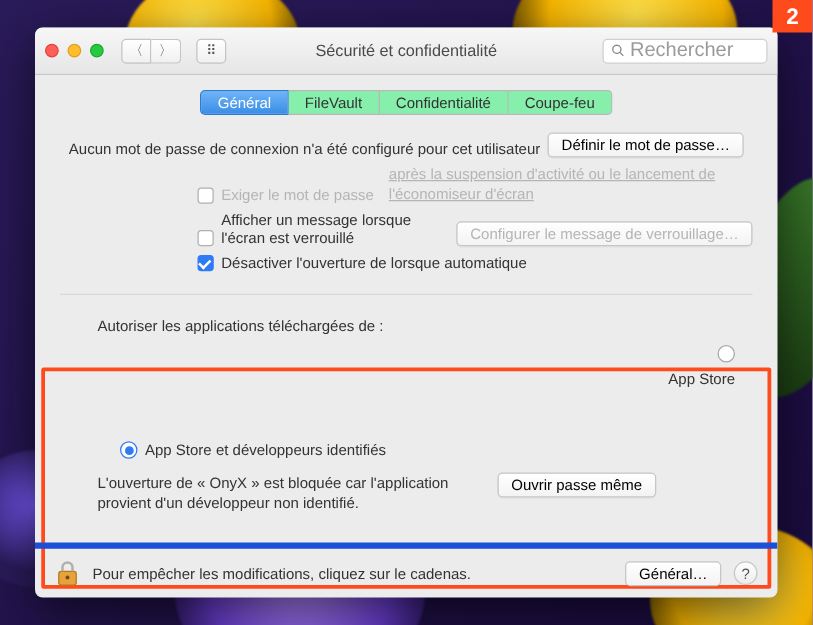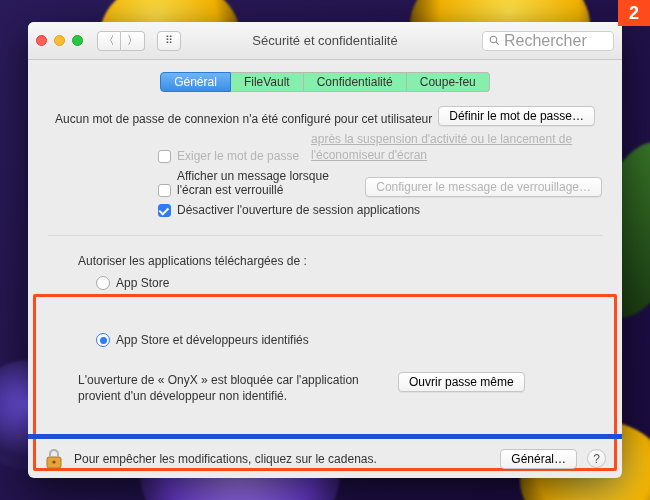--- a/index.html
+++ b/index.html
@@ -161,21 +161,21 @@
     width: 14px; height: 14px; border-radius: 50%;
     border: 1px solid #a8a8a8; background: #fff;
     display: inline-flex; align-items: center; justify-content: center;
     flex-shrink: 0;
   }
   .radio.selected { border-color: #2f7bf6; }
   .radio.selected::after {
     content: ""; width: 7px; height: 7px; border-radius: 50%;
     background: #2f7bf6;
   }
-  .gk-row { display: flex; align-items: flex-start; gap: 10px; margin-top: 25px; }
+  .gk-row { display: flex; align-items: flex-start; gap: 10px; margin-top: 11px; }
   .gk-msg { flex: 1; line-height: 1.35; max-width: 310px; }
 
   .highlight {
     position: absolute;
     left: 5px; right: 5px;
     top: 234px; bottom: 7px;
     border: 3px solid #ff4a1c;
     border-radius: 2px;
     pointer-events: none;
   }
@@ -262,28 +262,28 @@
         <span class="afterlabel">après la suspension d'activité ou le lancement de l'économiseur d'écran</span>
       </div>
       <div class="row indent">
         <span class="checkbox"></span>
         <span>Afficher un message lorsque l'écran est verrouillé</span>
         <div class="spacer"></div>
         <button class="btn disabled">Configurer le message de verrouillage…</button>
       </div>
       <div class="row indent">
         <span class="checkbox checked"></span>
-        <span>Désactiver l'ouverture de session applications</span>
+        <span>Désactiver l'ouverture de lorsque automatique</span>
       </div>
       <div class="divider" style="margin-top:18px;"></div>
     </div>
 
     <div class="section2">
       <div style="margin-bottom:8px;">Autoriser les applications téléchargées de :</div>
-      <div class="row" style="margin-left:18px;">
+      <div class="row" style="margin-left:18px;flex-direction:column;">
         <span class="radio"></span>
         <span>App Store</span>
       </div>
       <div class="row" style="margin-left:18px;margin-top:43px;">
         <span class="radio selected"></span>
         <span>App Store et développeurs identifiés</span>
       </div>
       <div class="gk-row">
         <div class="gk-msg">L'ouverture de « OnyX » est bloquée car l'application provient d'un développeur non identifié.</div>
         <button class="btn">Ouvrir passe même</button>

